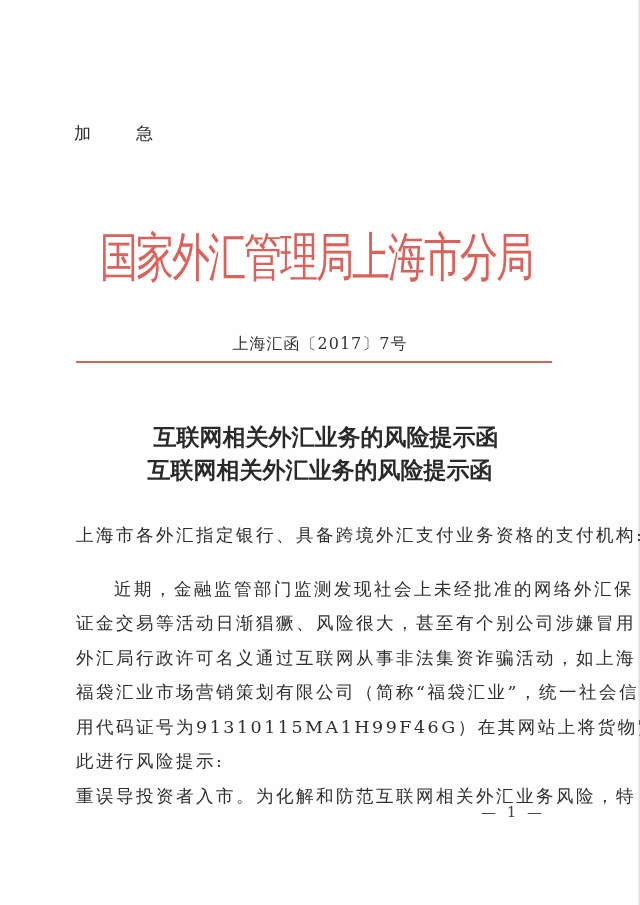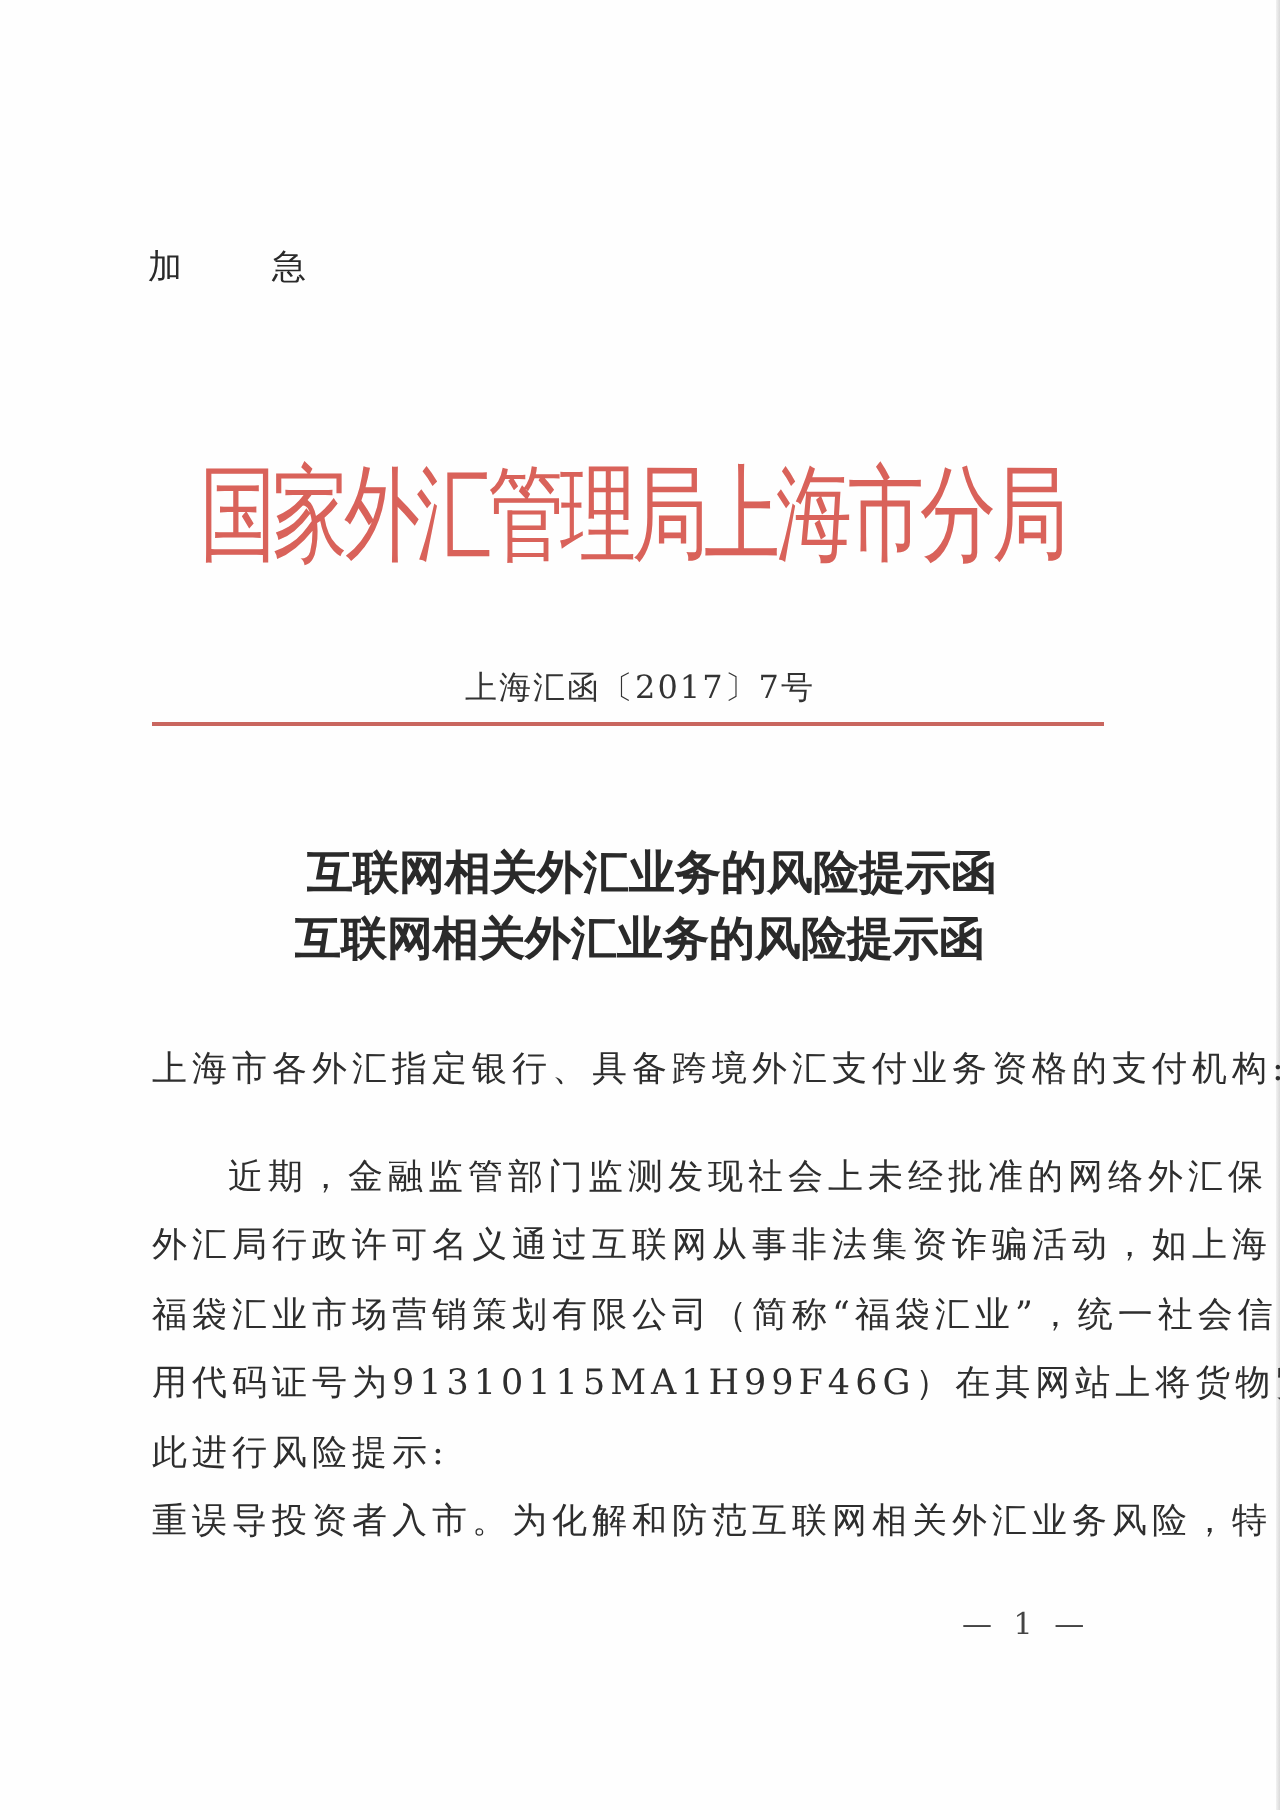--- a/index.html
+++ b/index.html
@@ -119,20 +119,21 @@
   <div class="rule"></div>
 
   <div class="subject">
     <span class="line">互联网相关外汇业务的风险提示函</span>
     <span class="line">互联网相关外汇业务的风险提示函</span>
   </div>
 
   <div class="body-text">
     <span class="line">上海市各外汇指定银行、具备跨境外汇支付业务资格的支付机构:</span>
     <span class="line indent">近期，金融监管部门监测发现社会上未经批准的网络外汇保</span>
+    <span class="line">证金交易等活动日渐猖獗、风险很大，甚至有个别公司涉嫌冒用</span>
     <span class="line">外汇局行政许可名义通过互联网从事非法集资诈骗活动，如上海</span>
     <span class="line">福袋汇业市场营销策划有限公司（简称“福袋汇业”，统一社会信</span>
     <span class="line">用代码证号为91310115MA1H99F46G）在其网站上将货物贸易外汇</span>
     <span class="line">此进行风险提示:</span>
     <span class="line">重误导投资者入市。为化解和防范互联网相关外汇业务风险，特</span>
   </div>
 
   <div class="page-number">— 1 —</div>
 </div>
 

